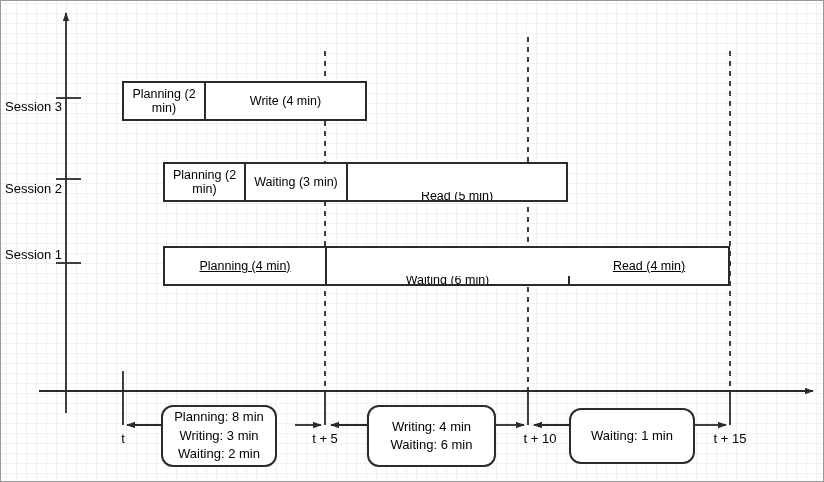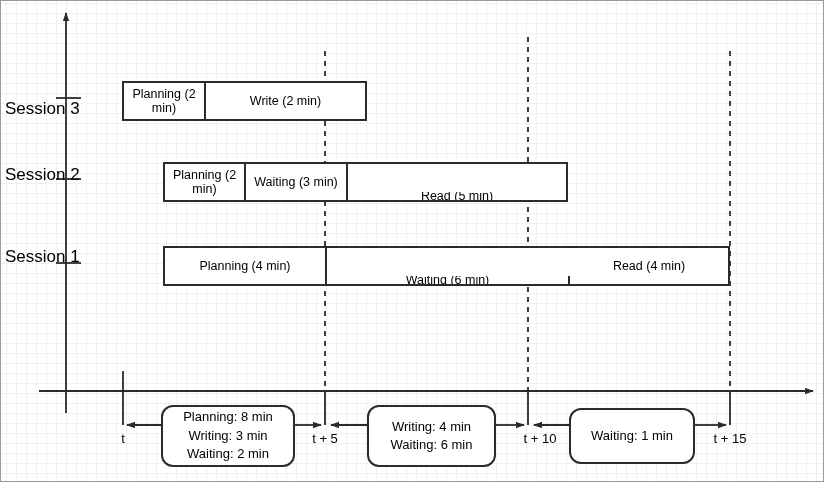--- a/index.html
+++ b/index.html
@@ -46,21 +46,21 @@
     color: #000000;
     line-height: 1.15;
     border-right: 2px solid #2b2b2b;
     padding: 0 2px;
     overflow: hidden;
   }
   .seg:last-child { border-right: none; }
   
   .axis-label {
     position: absolute;
-    font-size: 17px;
+    font-size: 13px;
     color: #000000;
     white-space: nowrap;
   }
   .tmark {
     position: absolute;
     font-size: 13px;
     color: #000000;
     white-space: nowrap;
     text-align: center;
   }
@@ -128,46 +128,46 @@
 
       <line x1="366" y1="424" x2="330" y2="424" stroke="#2b2b2b" stroke-width="1.8" marker-end="url(#arrow-end)"></line>
       <line x1="495" y1="424" x2="523" y2="424" stroke="#2b2b2b" stroke-width="1.8" marker-end="url(#arrow-end)"></line>
 
       <line x1="568" y1="424" x2="533" y2="424" stroke="#2b2b2b" stroke-width="1.8" marker-end="url(#arrow-end)"></line>
       <line x1="694" y1="424" x2="725" y2="424" stroke="#2b2b2b" stroke-width="1.8" marker-end="url(#arrow-end)"></line>
     </g>
   </svg>
 
   <div class="axis-label" style="left:4px; top:98px;">Session 3</div>
-  <div class="axis-label" style="left:4px; top:164px;">Session 2</div>
+  <div class="axis-label" style="left:4px; top:180px;">Session 2</div>
   <div class="axis-label" style="left:4px; top:246px;">Session 1</div>
 
   <div class="bar" style="left:121px; top:80px; width:245px;">
     <div class="seg" style="width:82px;">Planning (2 min)</div>
-    <div class="seg" style="flex:1;">Write (2 min)</div>
+    <div class="seg" style="flex:1;">Write (4 min)</div>
   </div>
 
   <div class="bar" style="left:162px; top:161px; width:405px;">
     <div class="seg" style="width:81px;">Planning (2 min)</div>
     <div class="seg" style="width:102px;">Waiting (3 min)</div>
     <div class="seg" style="flex:1;margin-top:28px;">Read (5 min)</div>
   </div>
 
-  <div class="bar" style="left:162px; top:245px; width:567px;">
+  <div class="bar" style="left:162px; top:245px; width:567px;text-decoration:underline;">
     <div class="seg" style="width:162px;">Planning (4 min)</div>
     <div class="seg" style="width:243px;margin-top:28px;">Waiting (6 min)</div>
     <div class="seg" style="flex:1;">Read (4 min)</div>
   </div>
 
   <div class="tmark" style="left:102px; top:430px; width:40px;">t</div>
   <div class="tmark" style="left:298px; top:430px; width:52px;">t + 5</div>
   <div class="tmark" style="left:497px; top:430px; width:60px;margin-left:12px;">t + 10</div>
   <div class="tmark" style="left:699px; top:430px; width:60px;">t + 15</div>
 
-  <div class="summary" style="left:160px; top:404px; width:134px;text-align:center;">
+  <div class="summary" style="left:160px; top:404px; width:116px;text-align:center;">
     <div>Planning: 8 min</div>
     <div>Writing: 3 min</div>
     <div>Waiting: 2 min</div>
   </div>
 
   <div class="summary" style="left:366px; top:404px; width:129px;">
     <div>Writing: 4 min</div>
     <div>Waiting: 6 min</div>
   </div>
 

